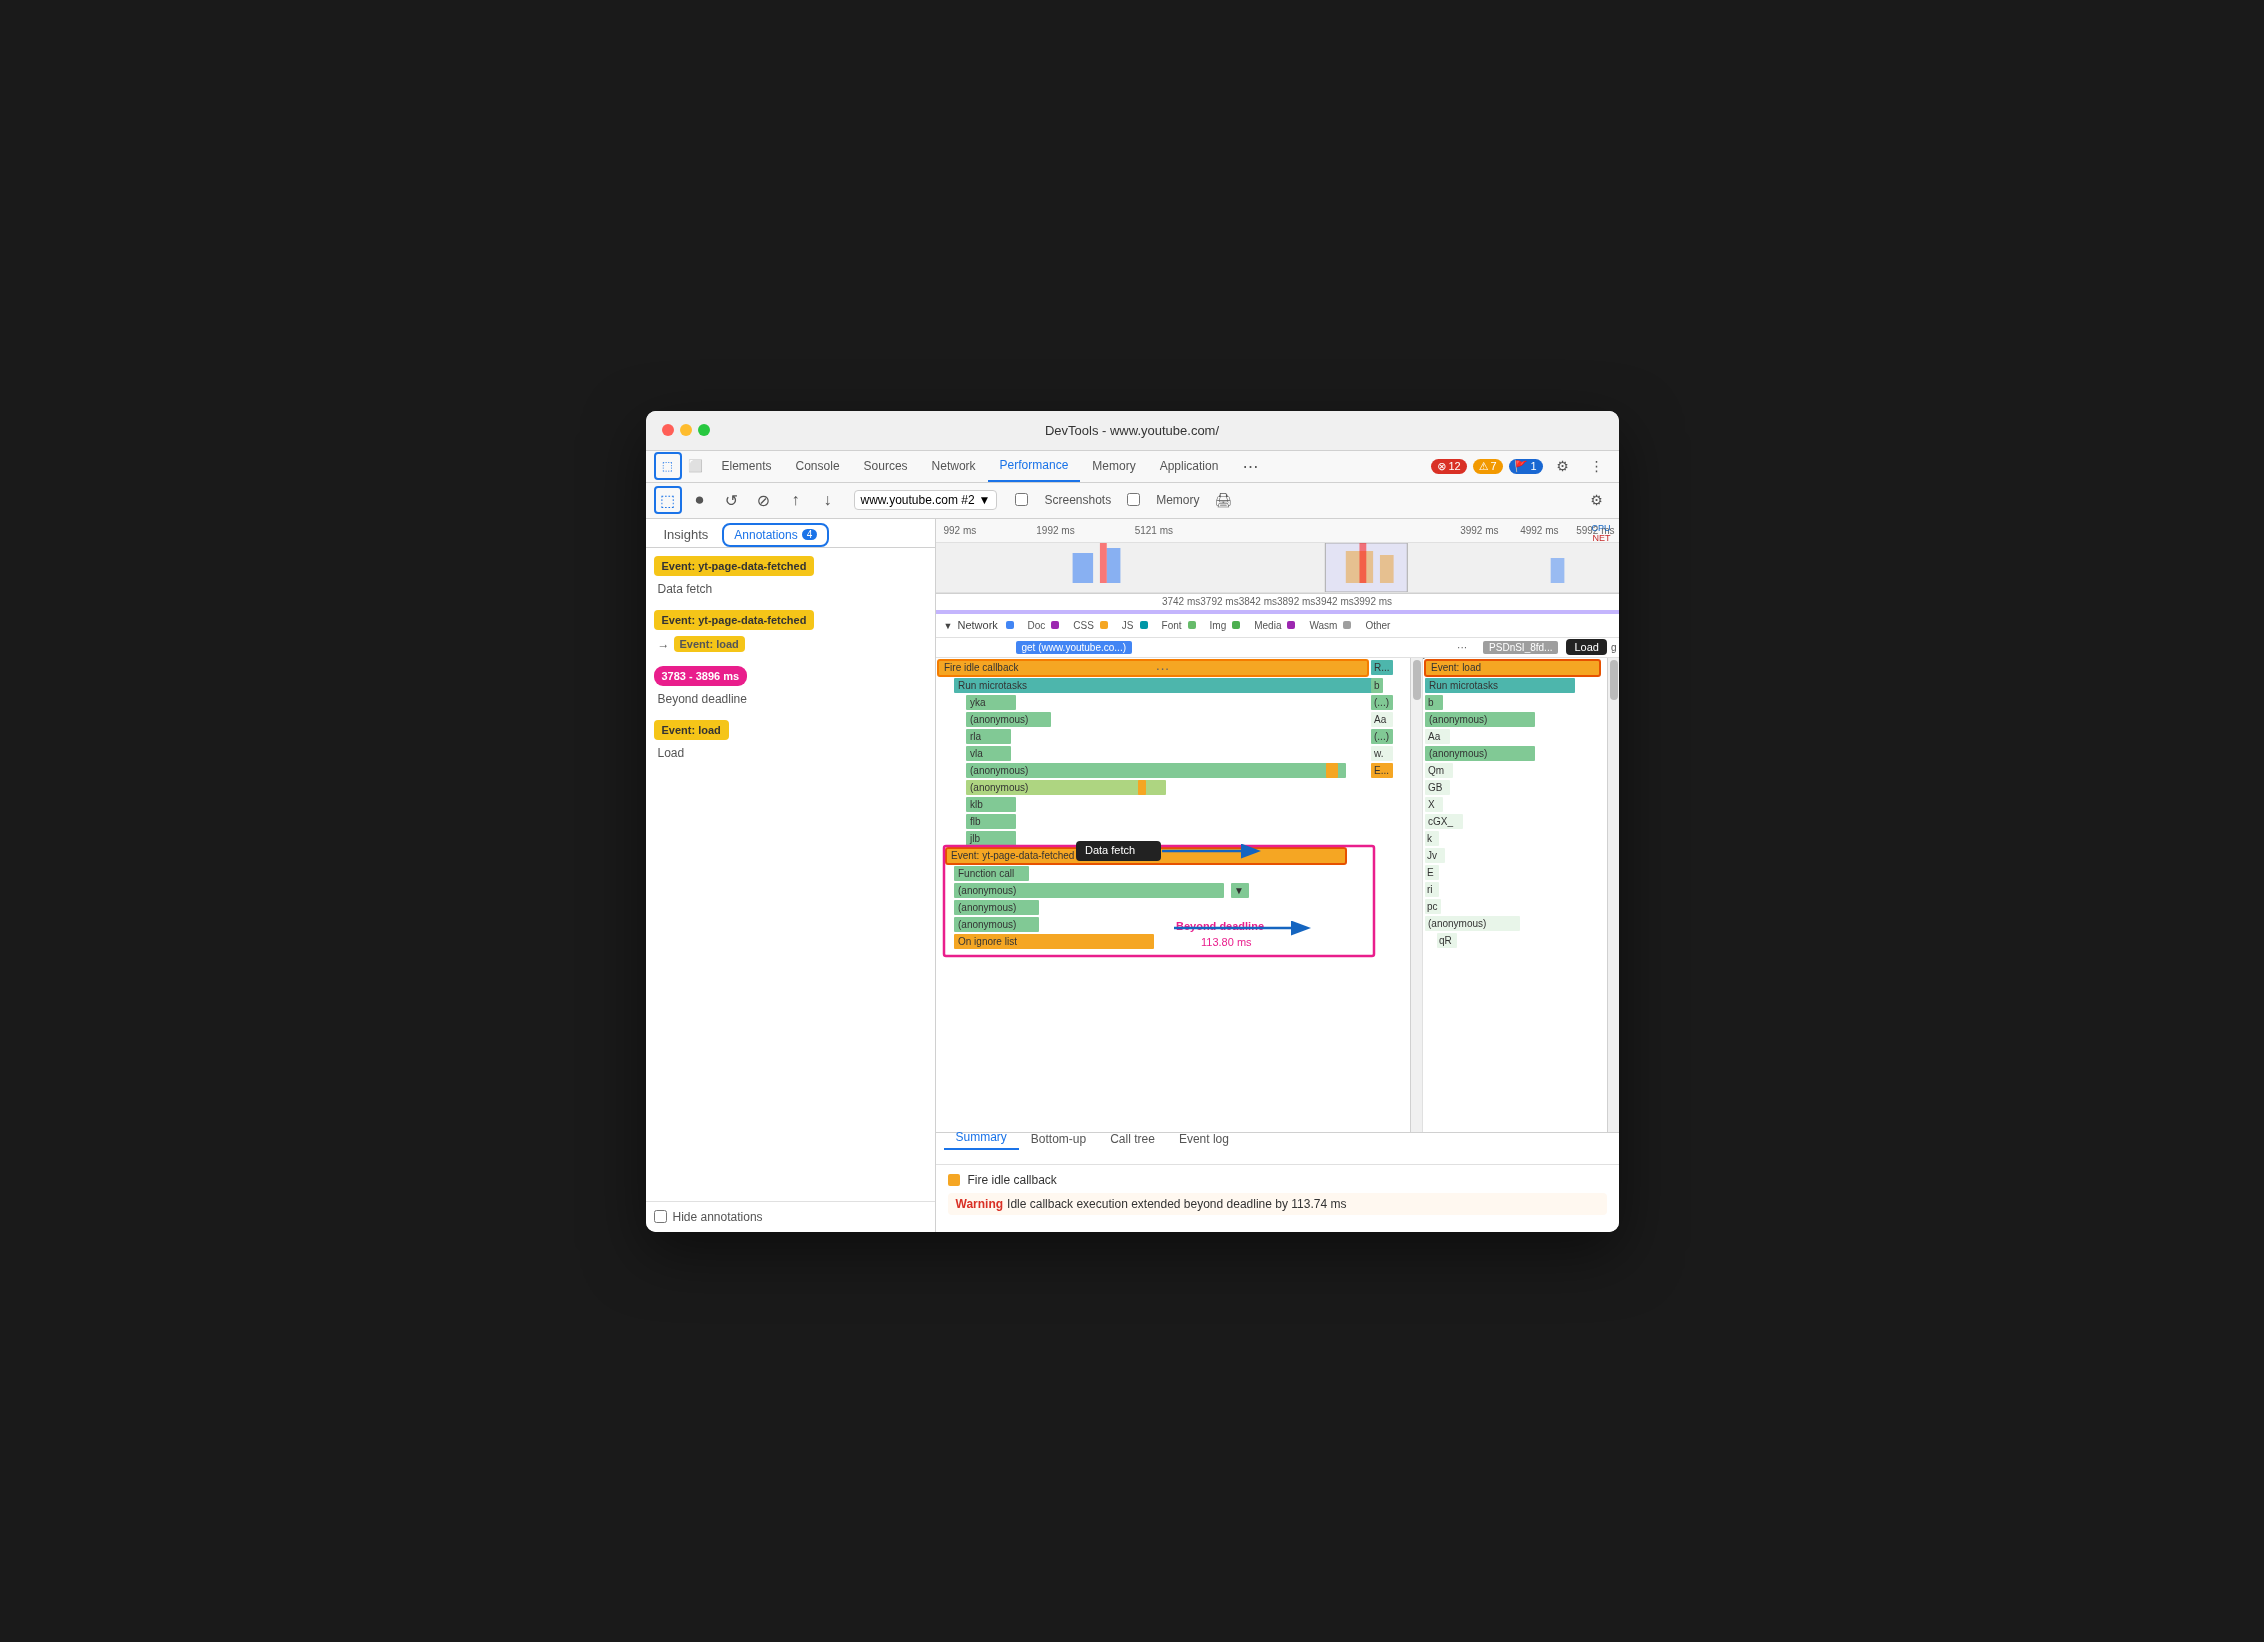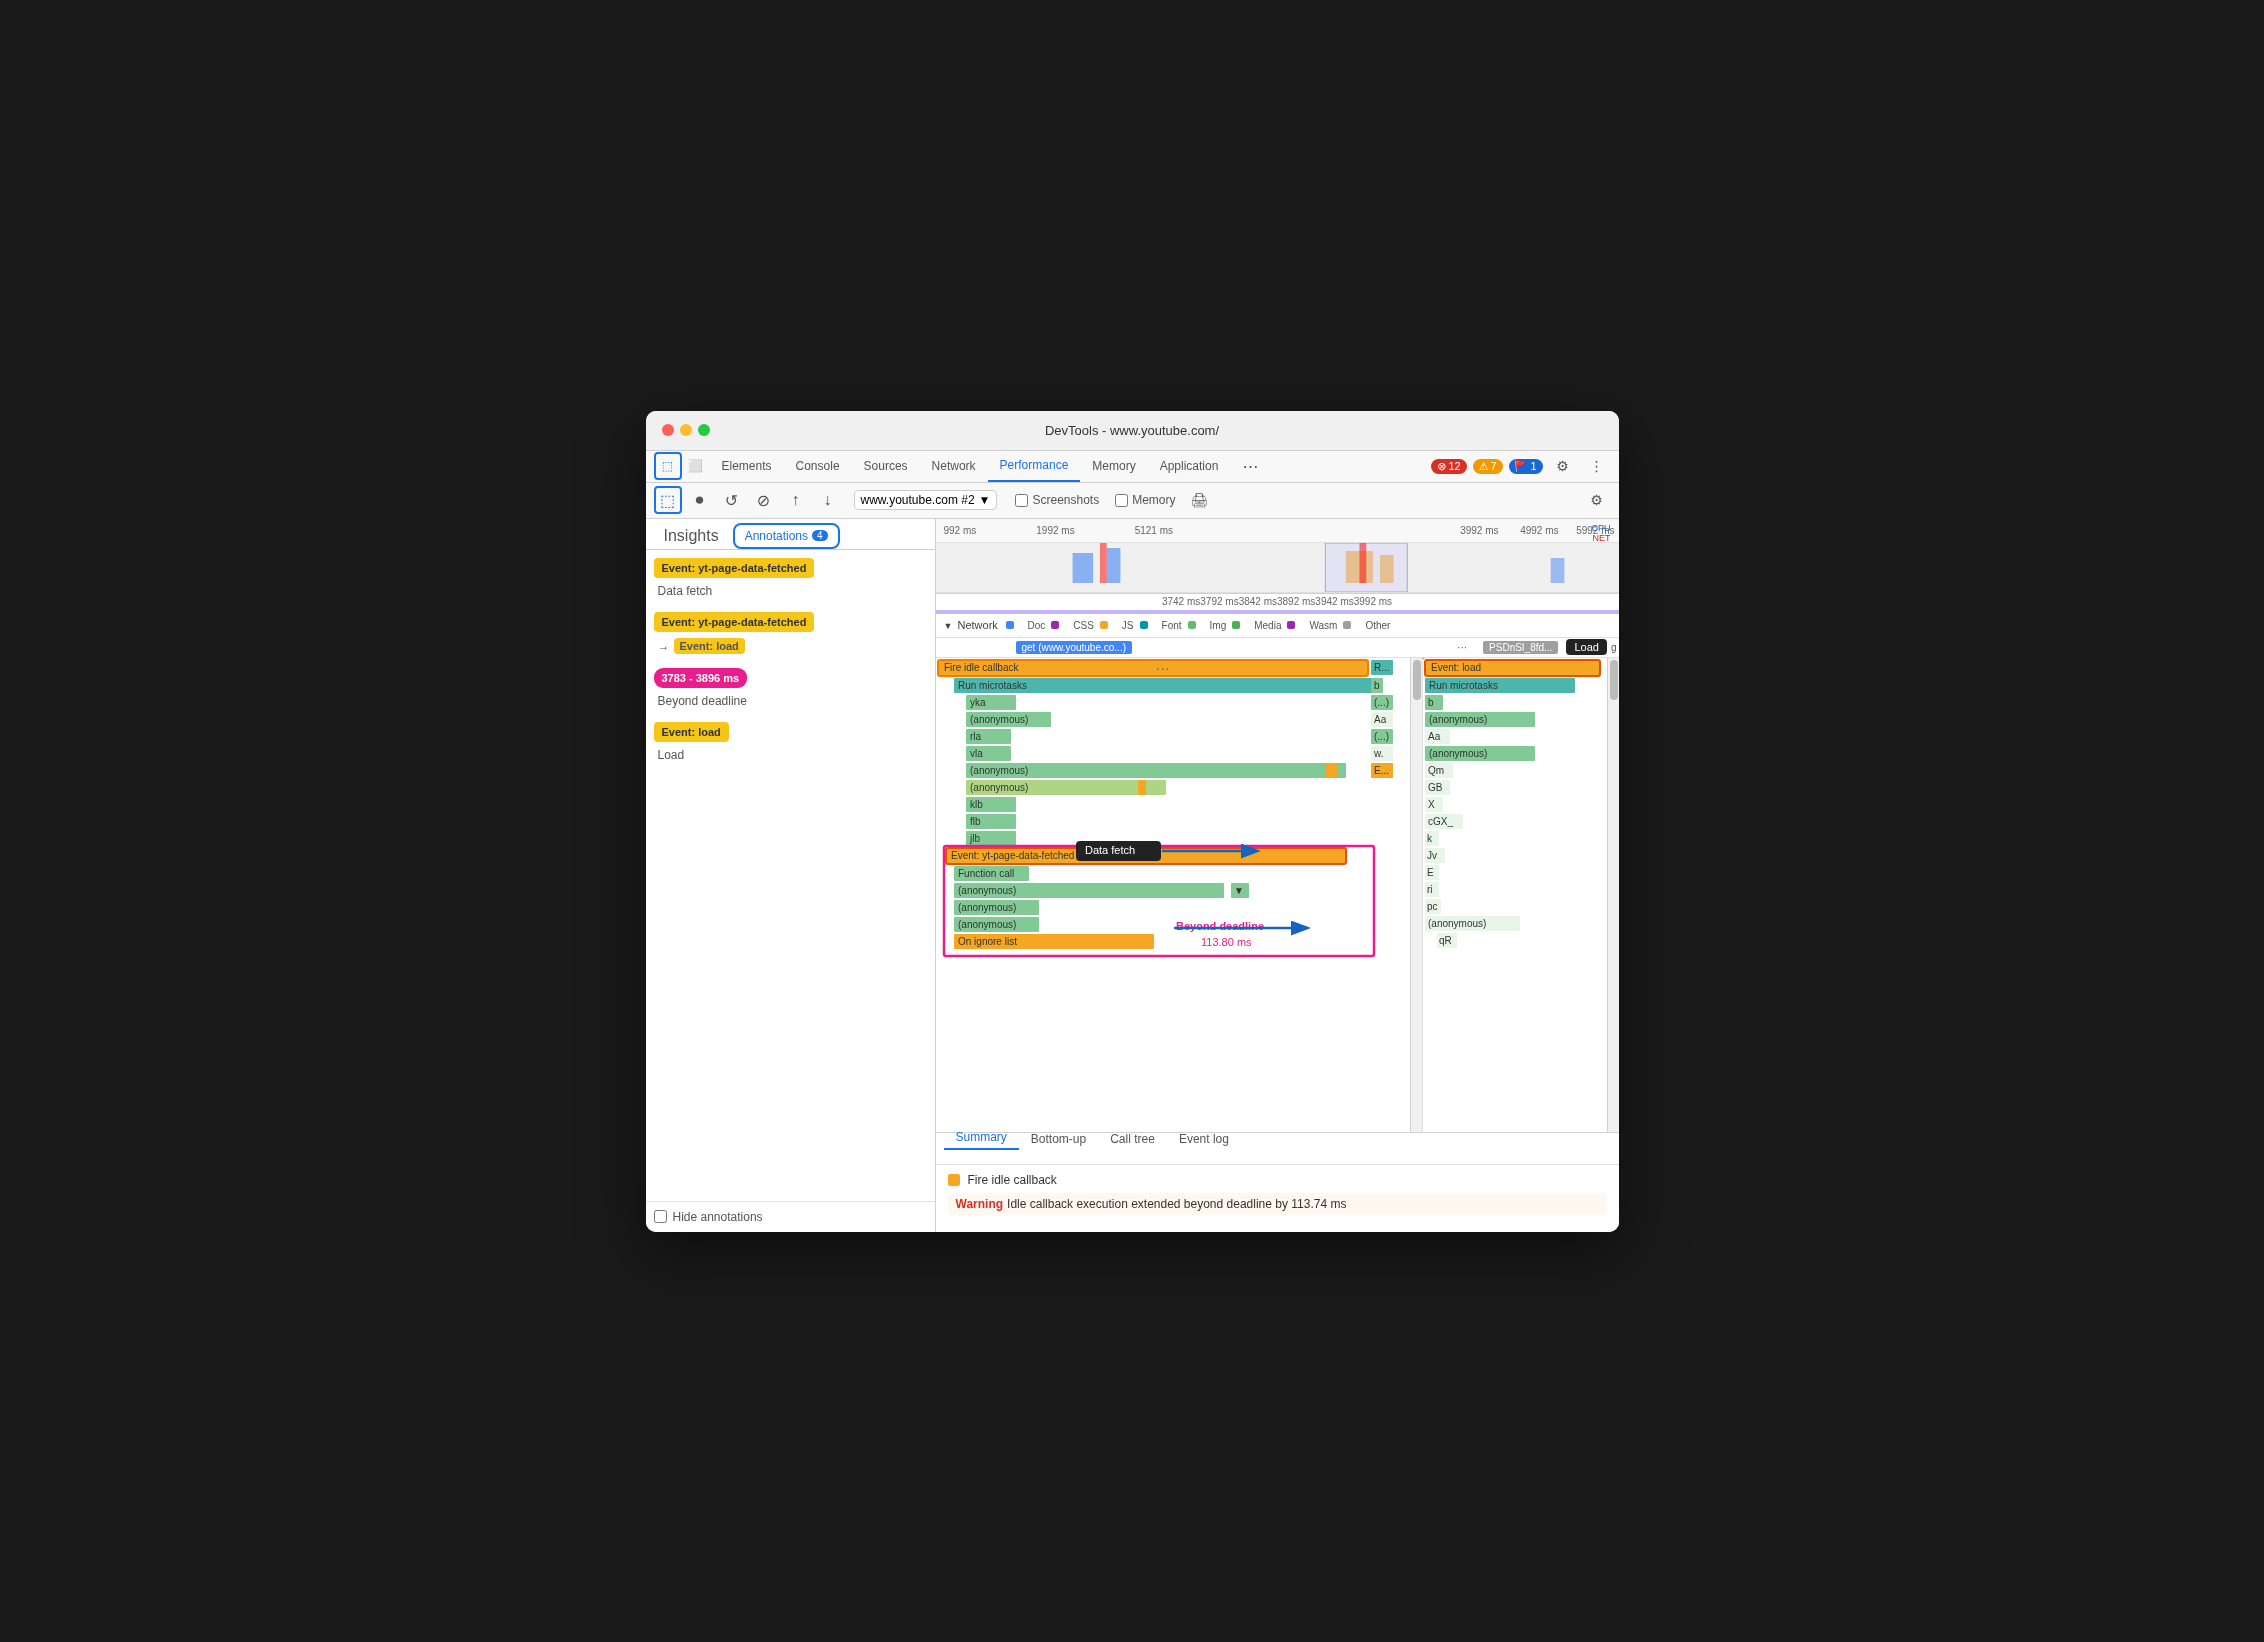--- a/index.html
+++ b/index.html
@@ -107,22 +107,22 @@
       background: #fff;
       border: 1px solid #ccc;
       border-radius: 4px;
       padding: 2px 6px;
       font-size: 12px;
       margin: 0 8px;
       gap: 4px;
     }
     .checkbox-group {
       display: flex;
-      align-items: flex-end;
-      gap: 4px;
+      align-items: flex-start;
+      gap: 16px;
       font-size: 12px;
       color: #555;
       margin: 9px 6px;
     }
     .toolbar-right {
       margin-left: auto;
       display: flex;
       align-items: center;
       gap: 4px;
     }
@@ -172,21 +172,21 @@
       overflow-y: auto;
     }
     .sidebar-tabs {
       display: flex;
       border-bottom: 1px solid #d0d0d0;
       padding: 4px 8px 0;
       gap: 4px;
     }
     .sidebar-tab {
       padding: 4px 10px;
-      font-size: 16px;
+      font-size: 13px;
       color: #555;
       cursor: pointer;
       border-radius: 4px 4px 0 0;
     }
     .annotations-tab {
       background: #fff;
       border: 2px solid #1a73e8;
       border-radius: 8px;
       padding: 3px 10px;
       font-size: 12px;

